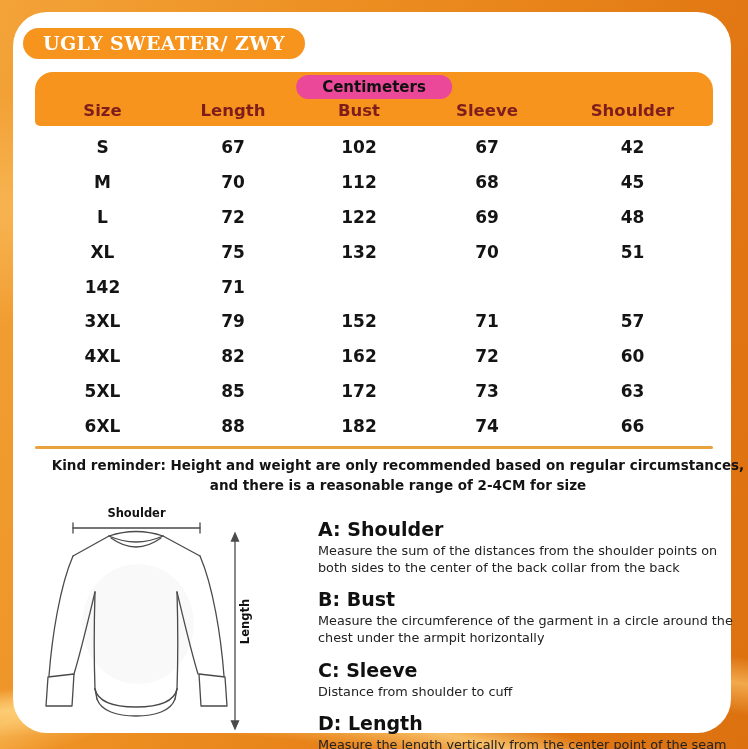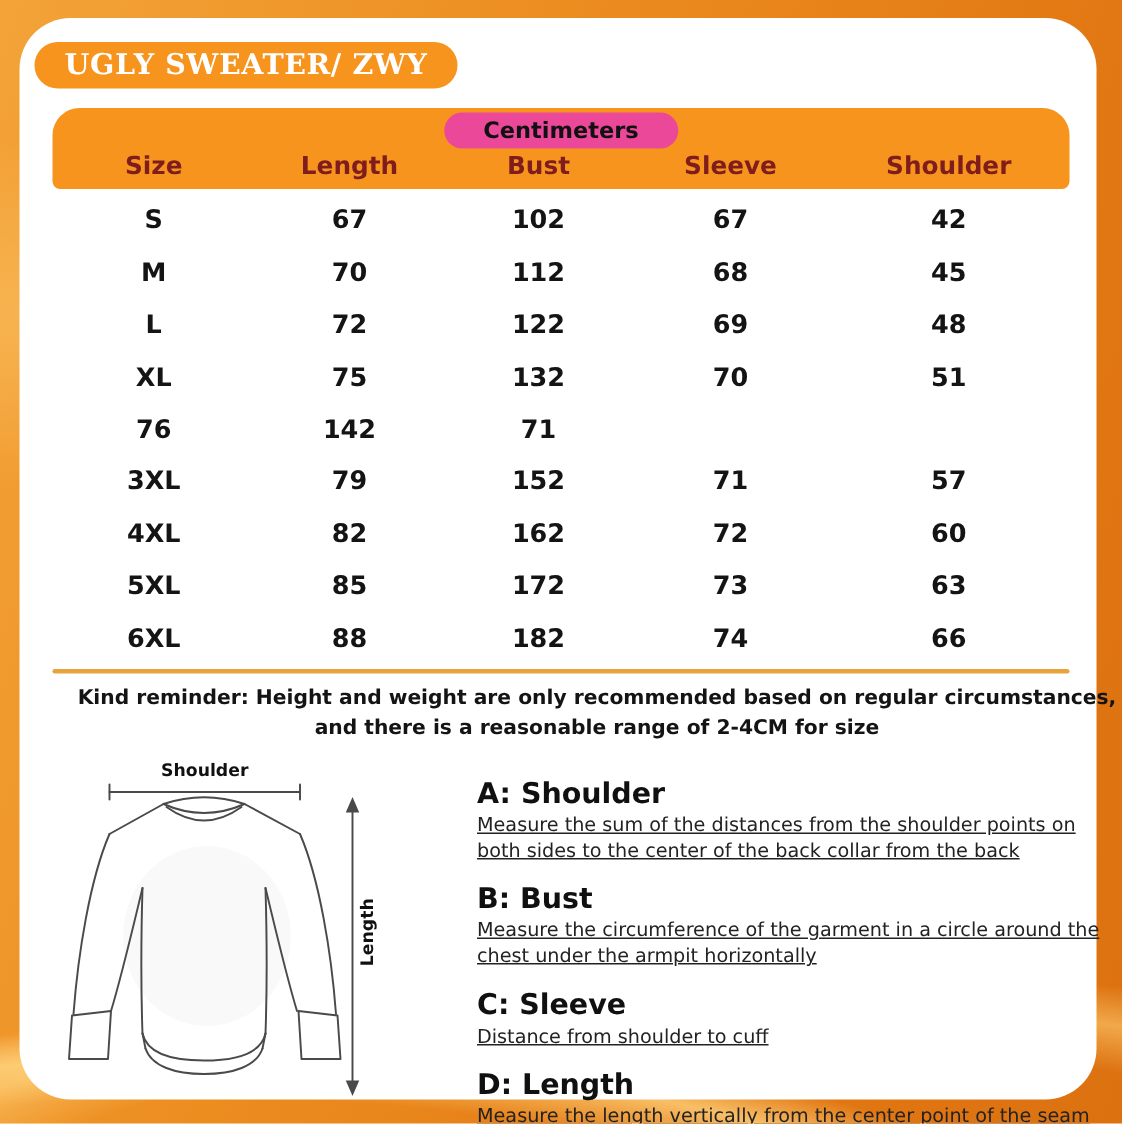--- a/index.html
+++ b/index.html
@@ -61,21 +61,21 @@
     font-weight:700;font-size:11.5px;color:#111;
   }
   .length-label{
     position:absolute;left:167px;top:108px;width:80px;height:15px;text-align:center;
     font-weight:700;font-size:11.5px;color:#111;
     transform:rotate(-90deg);transform-origin:center;
   }
   .measures{position:absolute;left:305px;top:498px;width:415px;padding-top:8px;}
   .measure-block{margin-bottom:12px;}
   .measure-heading{font-weight:700;font-size:19px;color:#101010;margin:0 0 2px 0;}
-  .measure-desc{font-size:12.8px;line-height:1.34;color:#222;margin:0;text-decoration:underline;}
+  .measure-desc{font-size:12.8px;line-height:1.34;color:#222;margin:0;}
 </style>
 </head>
 <body>
 
 <div class="card">
 
   <div class="title-pill">
     <span>UGLY SWEATER/ ZWY</span>
   </div>
 
@@ -115,21 +115,20 @@
       <div>48</div>
     </div>
     <div class="grid5 trow">
       <div>XL</div>
       <div>75</div>
       <div>132</div>
       <div>70</div>
       <div>51</div>
     </div>
     <div class="grid5 trow">
-      <div>76</div>
       <div>142</div>
       <div>71</div>
     </div>
     <div class="grid5 trow">
       <div>3XL</div>
       <div>79</div>
       <div>152</div>
       <div>71</div>
       <div>57</div>
     </div>

